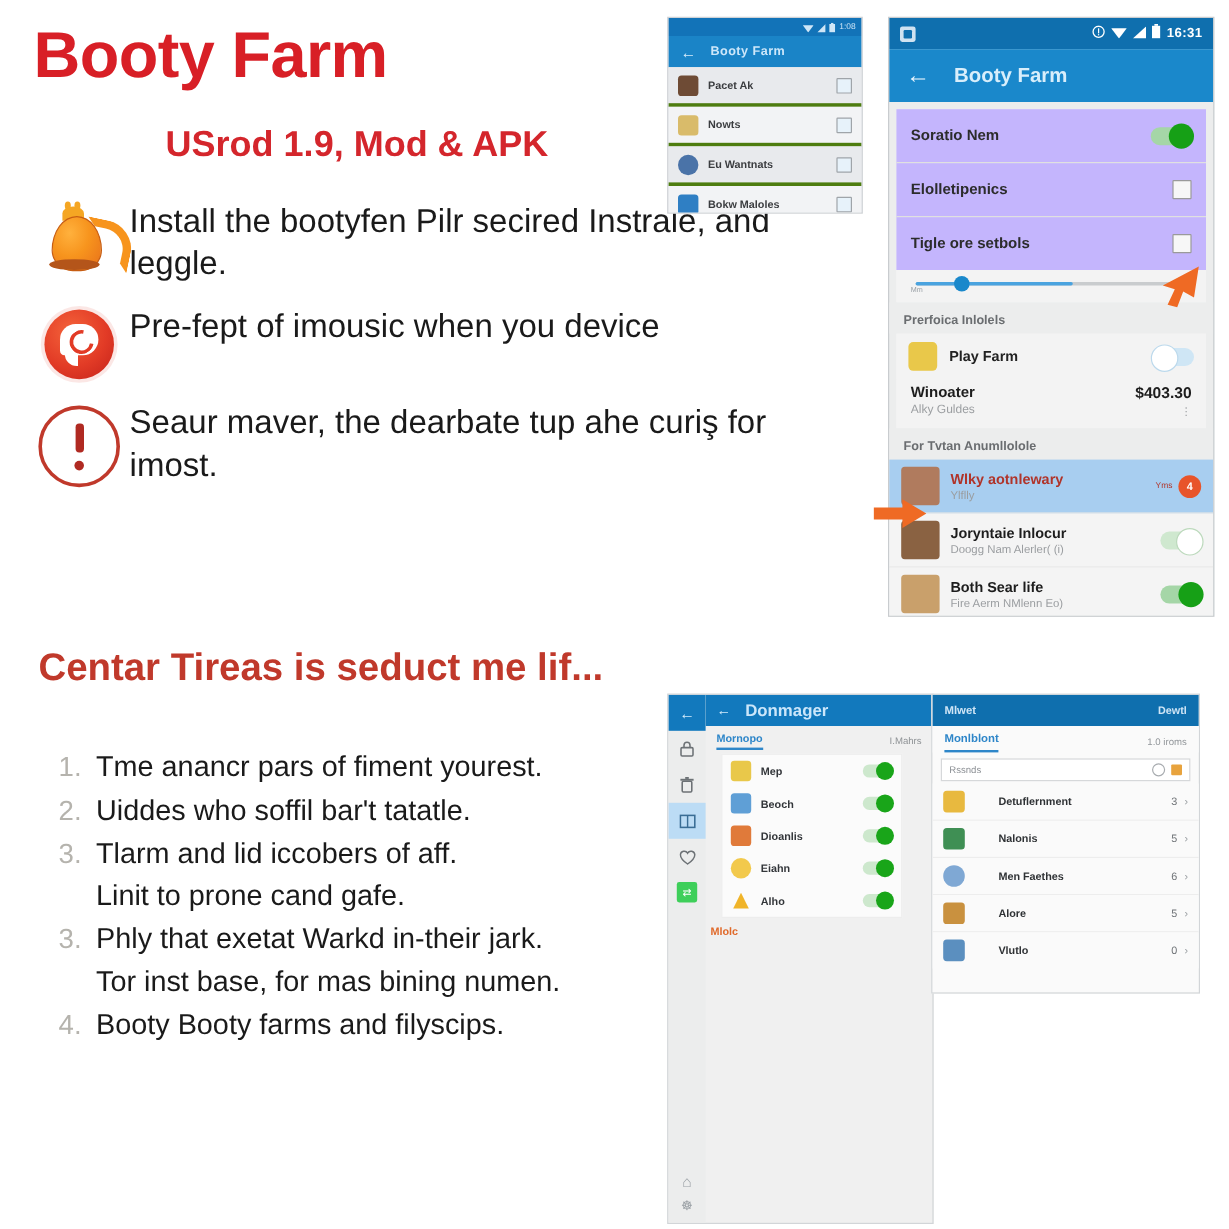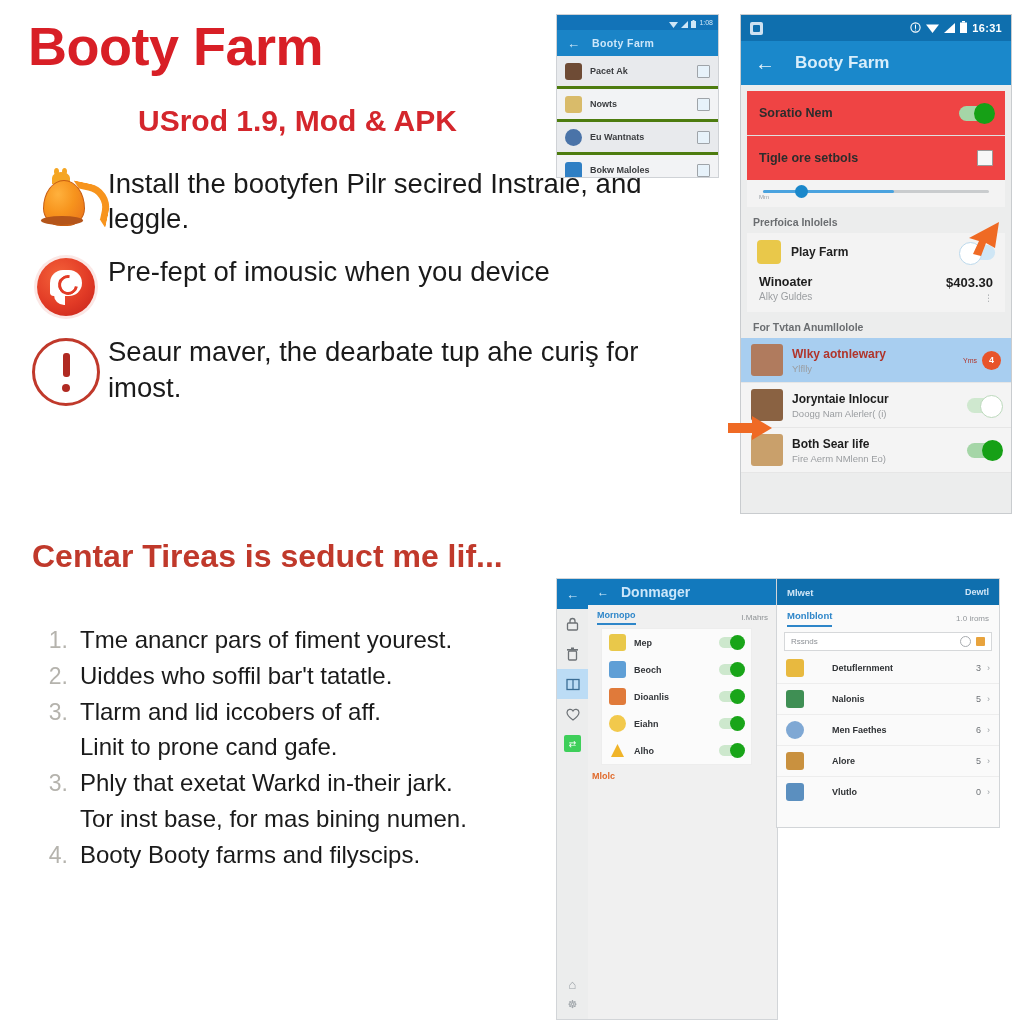--- a/index.html
+++ b/index.html
@@ -155,21 +155,21 @@
   .lg-status .si{display:flex;align-items:center;gap:5px;color:#fff;}
   .lg-status .clock{font-size:11px;font-weight:700;color:#ffffff;letter-spacing:.3px;}
   .lg-header{
     height:44px;background:#1a88cb;display:flex;align-items:center;gap:20px;padding-left:14px;
   }
   .lg-header .back{font-size:20px;color:#eaf5fd;line-height:1;}
   .lg-header .ttl{font-size:17px;font-weight:700;color:#d8eefb;}
   .lg-card{background:#f2f2f2;margin:6px 6px 0 6px;}
   .lg-row{
     display:flex;align-items:center;padding:0 12px;height:44px;
-    border-bottom:1px solid #e0e0e0;background:#ef4444;
+    border-bottom:1px solid #e0e0e0;background:#c4b5fd;
   }
   .lg-row .lbl{flex:1;font-size:12.5px;color:#2c2c2c;font-weight:600;}
   .toggle{width:34px;height:15px;border-radius:8px;position:relative;flex:0 0 34px;}
   .toggle .knob{position:absolute;top:-3px;width:21px;height:21px;border-radius:50%;}
   .toggle.on{background:#a5d6a7;}
   .toggle.on .knob{right:-2px;background:#16a016;}
   .toggle.blue{background:#cfe6f5;}
   .toggle.blue .knob{left:-2px;background:#ffffff;border:1px solid #bcd9ec;}
   .toggle.onlight{background:#cfe8cf;}
   .toggle.onlight .knob{right:-2px;background:#ffffff;border:1px solid #bcd9bc;}
@@ -440,20 +440,24 @@
       <span class="ttl">Booty Farm</span>
     </div>
 
     <div class="lg-card">
       <div class="lg-row">
         <span class="lbl">Soratio Nem</span>
         <span class="toggle on">
             <span class="knob"></span>
           </span>
       </div>
+      <div class="lg-row">
+        <span class="lbl">Elolletipenics</span>
+        <span class="chkbox"></span>
+      </div>
       <div class="lg-row" style="border-bottom:none">
         <span class="lbl">Tigle ore setbols</span>
         <span class="chkbox"></span>
       </div>
       <div class="slider-wrap">
         <span class="slider-min">Mm</span>
         <div class="strack">
           <div class="sfill"></div>
           <div class="sthumb"></div>
         </div>

